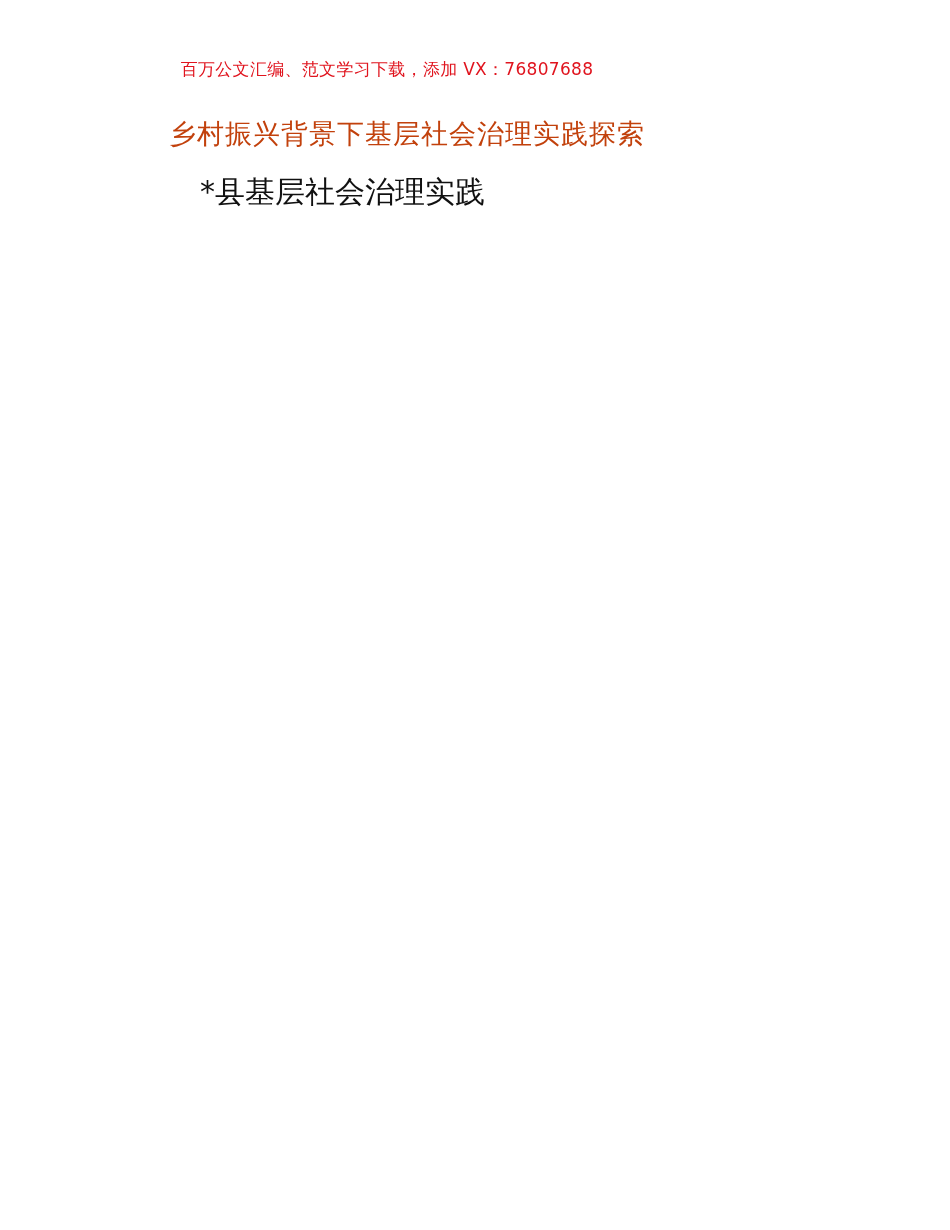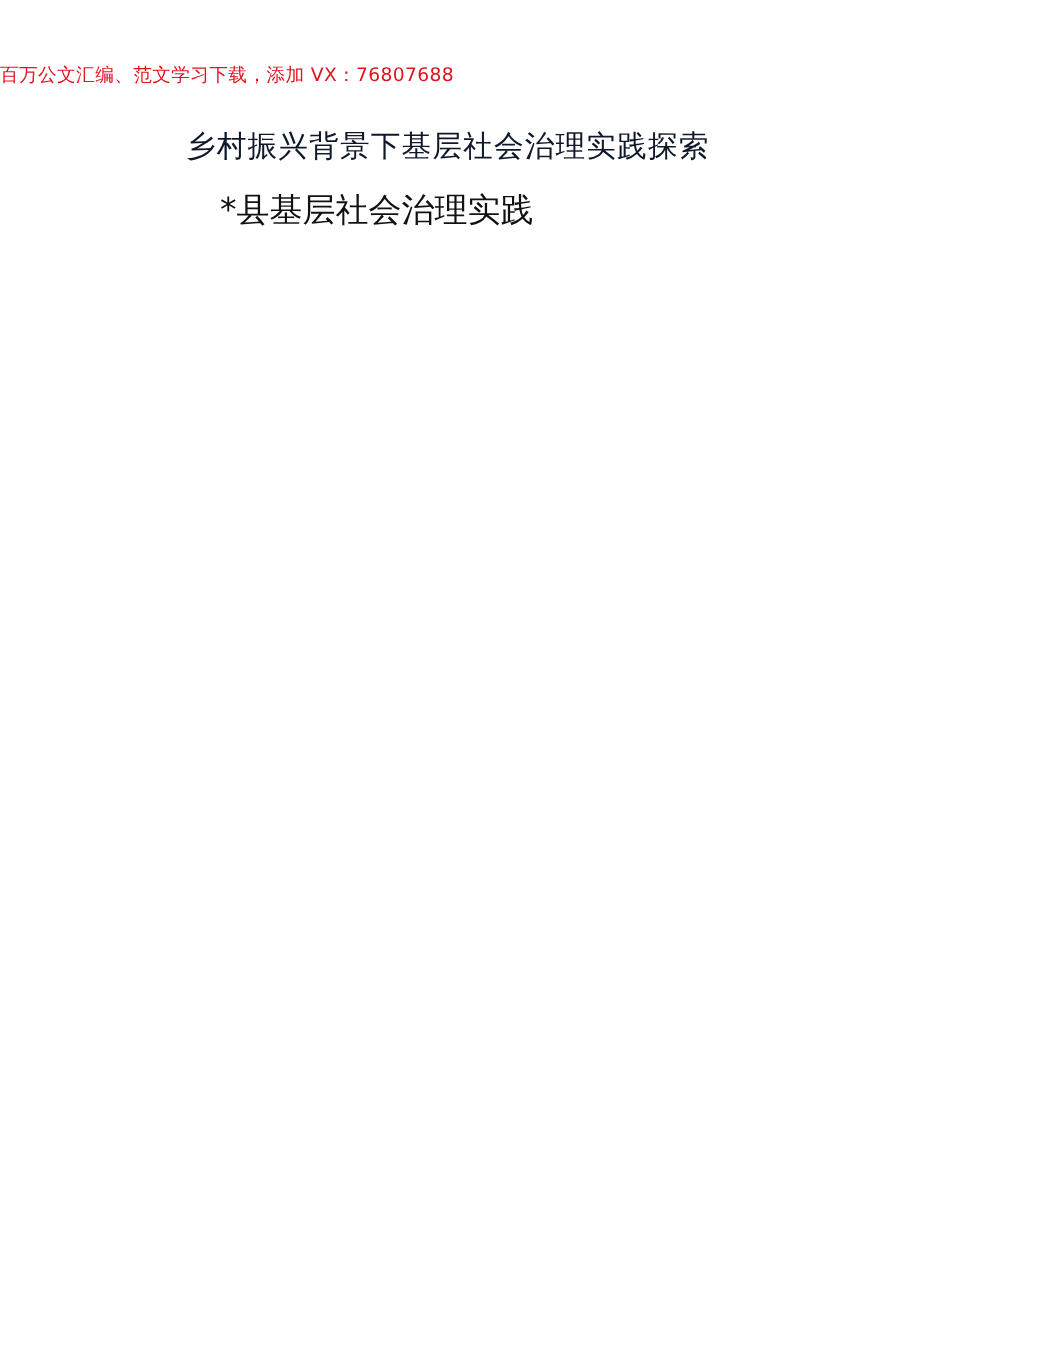--- a/index.html
+++ b/index.html
@@ -20,34 +20,35 @@
       left: 0;
       top: 0;
       width: 950px;
       height: 1230px;
     }
     .banner {
       position: absolute;
       top: 56px;
       left: 0;
       width: 774px;
+      text-align: center;
       font-size: 17px;
       line-height: 26px;
       color: #e0141e;
       letter-spacing: 0.3px;
     }
     .title {
       position: absolute;
       top: 112px;
       left: 0;
       width: 814px;
       text-align: center;
       font-size: 27px;
       line-height: 44px;
-      color: #0f172a;
+      color: #c2410c;
       letter-spacing: 1px;
     }
     .body {
       position: absolute;
       top: 170px;
       left: 140px;
       width: 672px;
     }
     .para {
       margin: 0;

